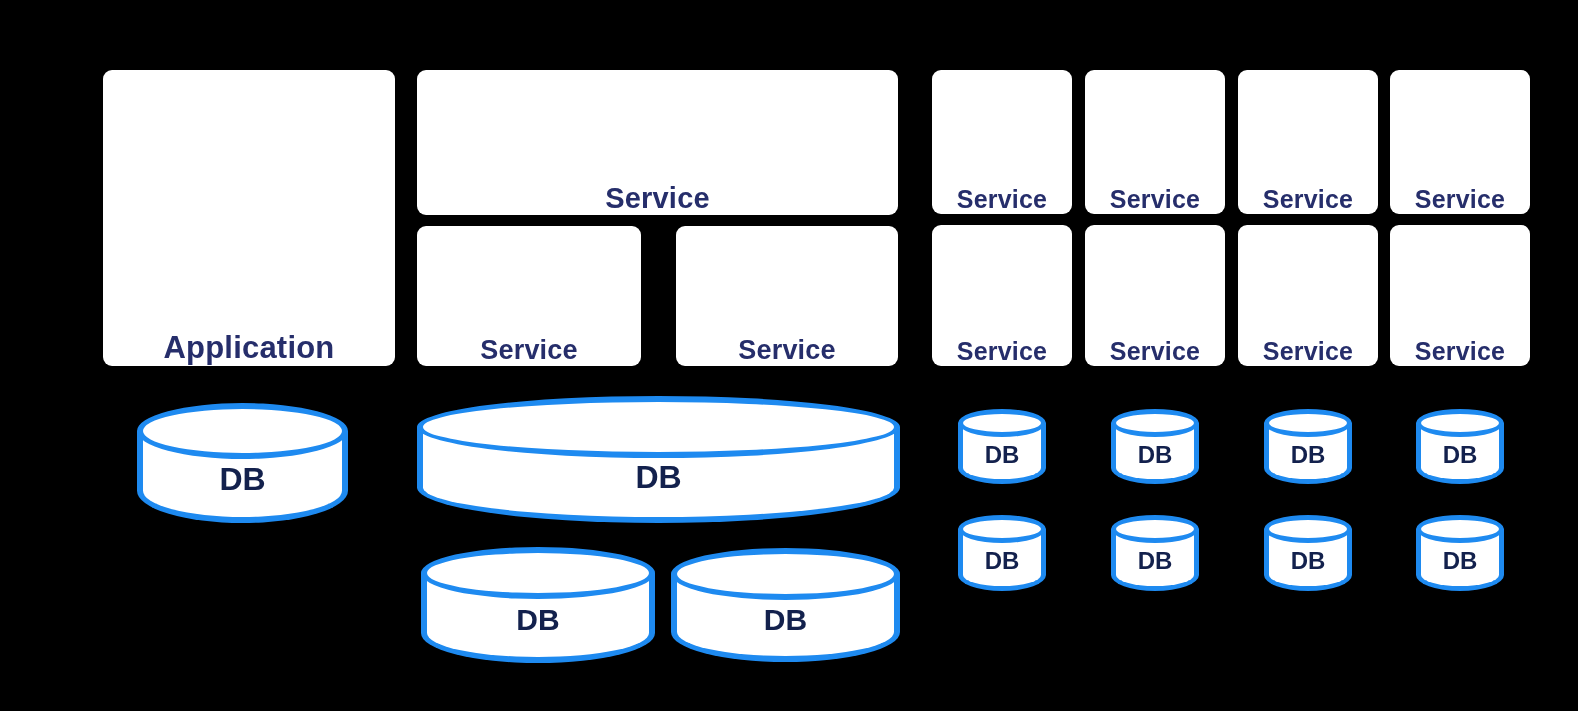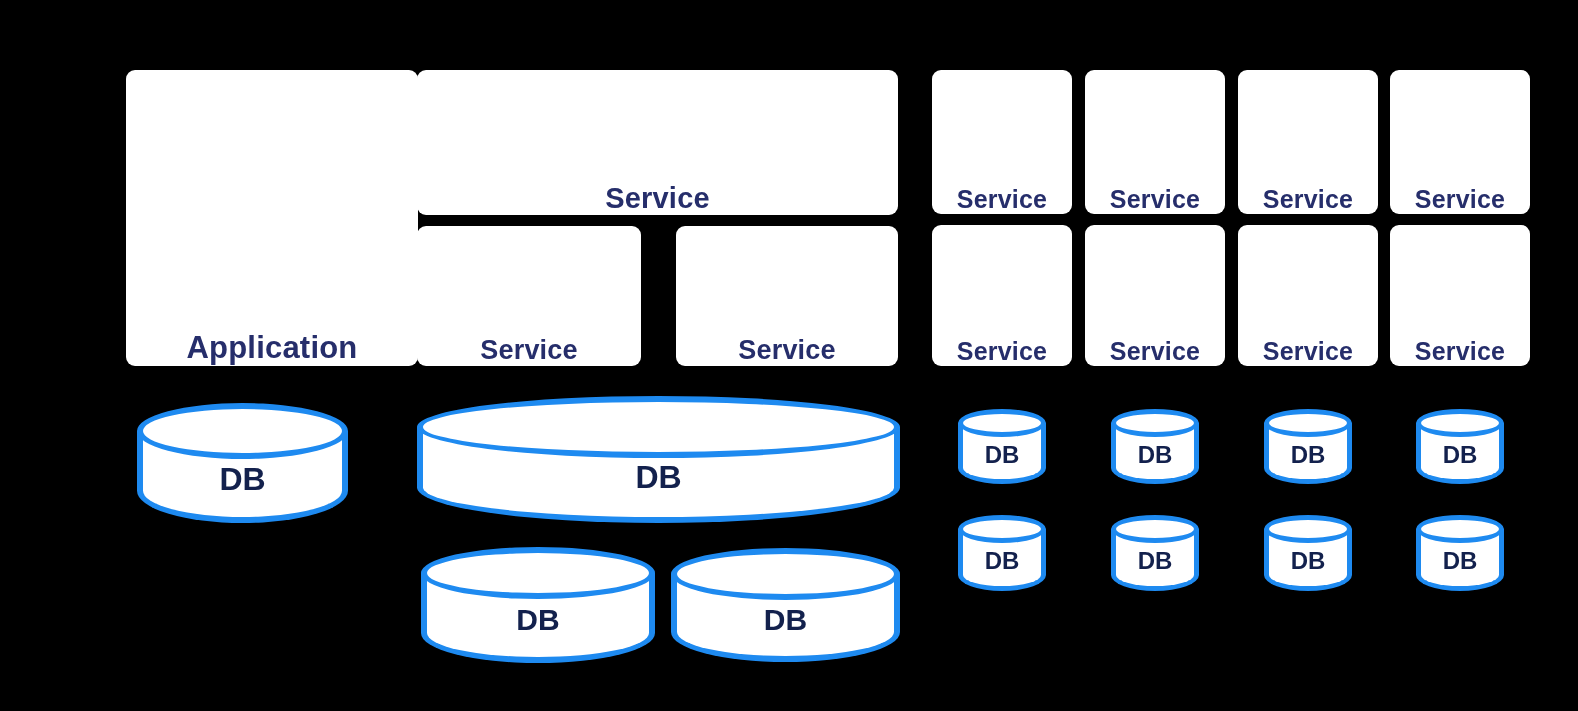--- a/index.html
+++ b/index.html
@@ -16,21 +16,21 @@
   
   .box {
     position:absolute;
     background:var(--box-fill,#fff);
     border-radius:9px;
     display:flex; align-items:flex-end; justify-content:center;
     color:var(--label-navy,#262e6b);
     font-weight:700;
     letter-spacing:0.2px;
   }
-  .box-app   { font-size:31px;margin-left:23px; }
+  .box-app   { font-size:31px; }
   .box-wide  { font-size:29px; }
   .box-med   { font-size:27px; }
   .box-small { font-size:25px; }
 
   
   .cyl { position:absolute; }
   .cyl-top {
     position:absolute; left:0; right:0; top:0;
     height:calc(var(--ry) * 2);
     background:#fff;

